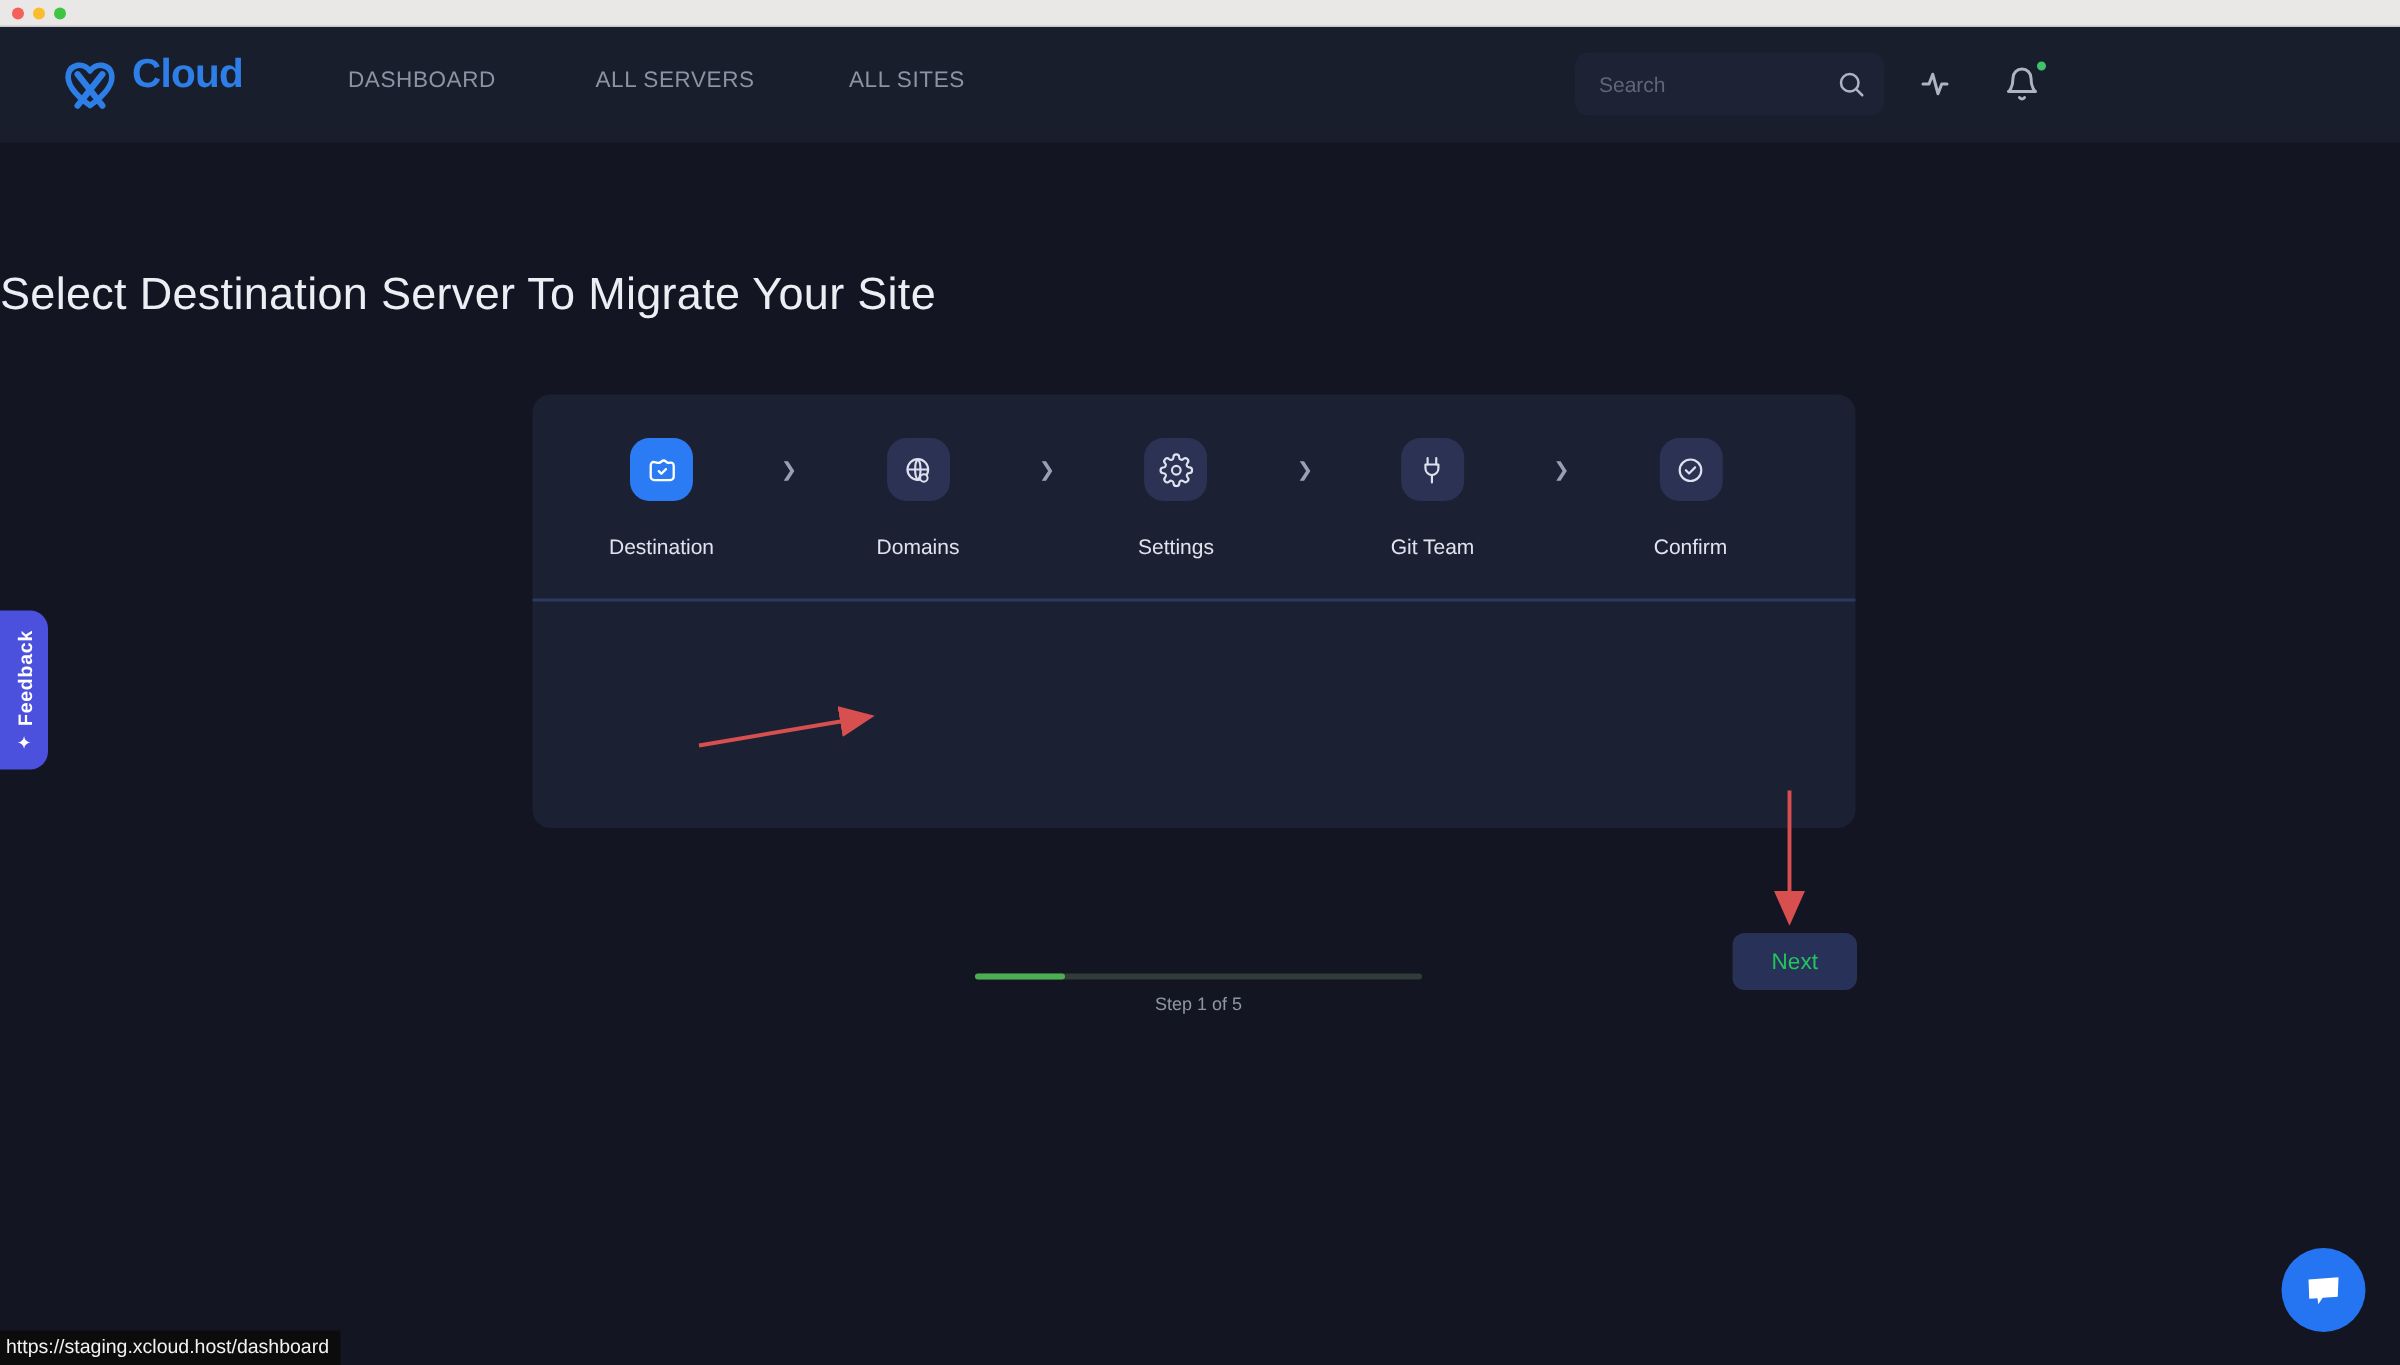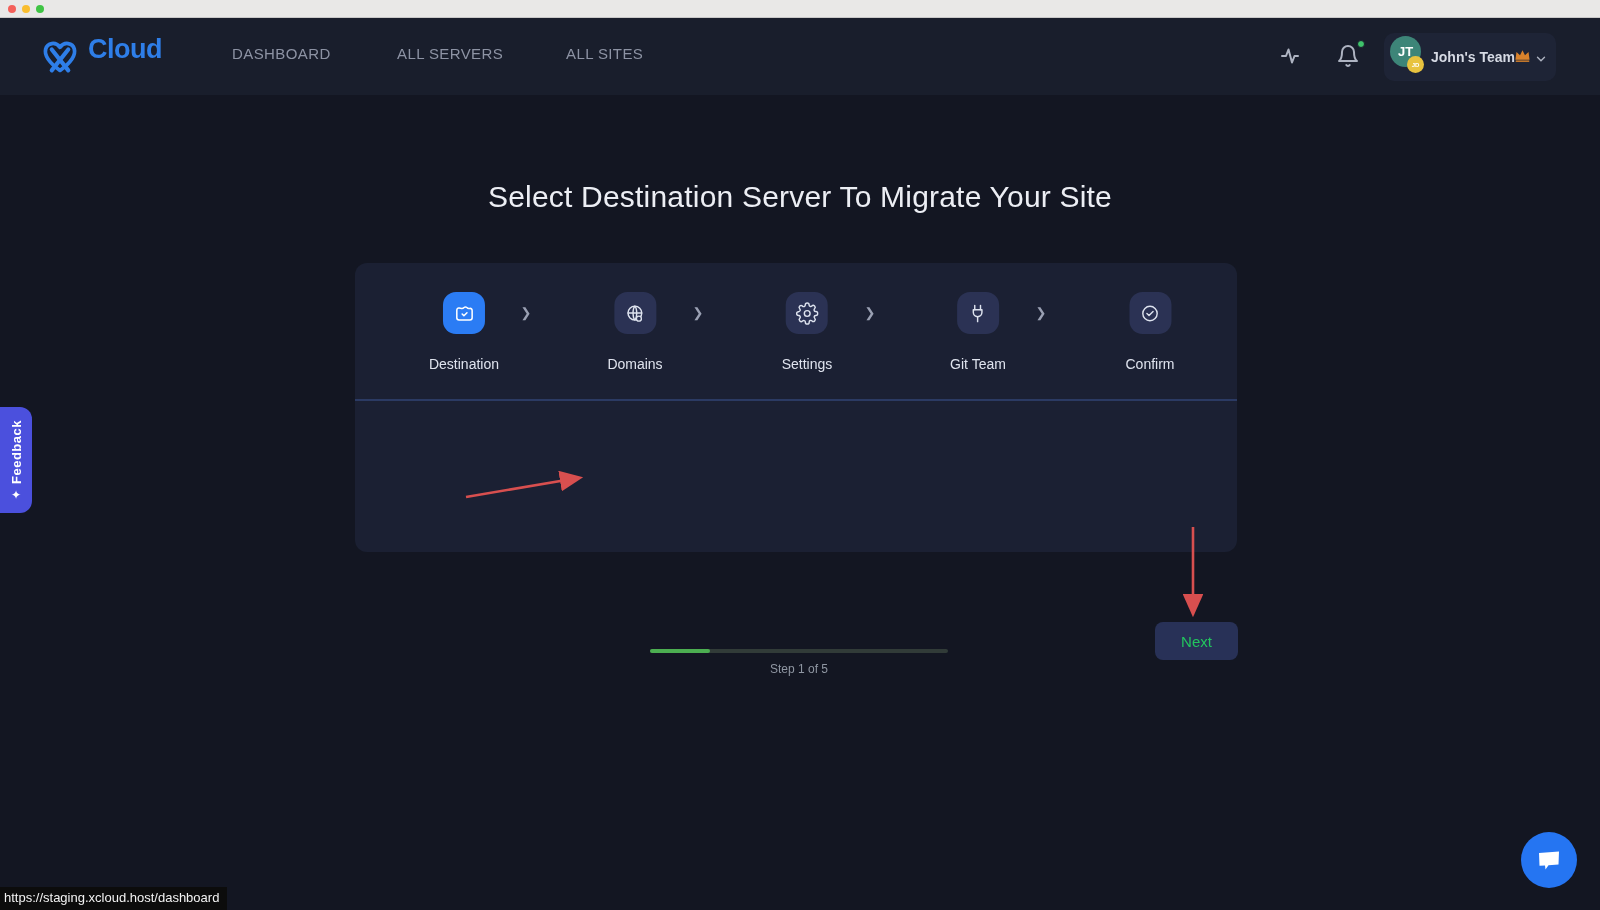--- a/index.html
+++ b/index.html
@@ -31,25 +31,25 @@
   .bell-dot { position:absolute; left:1357px; top:22px; width:8px; height:8px; border-radius:50%; background:#3fc36b; border:1.5px solid #191e2c; }
 
   .team-pill { position:absolute; left:1384px; top:15px; width:172px; height:48px; background:#1e2436; border-radius:10px; cursor:pointer; }
   .avatar { position:absolute; left:6px; top:3px; width:31px; height:31px; border-radius:50%; background:#3d8578; color:#fff; font-size:13px; font-weight:bold; display:flex; align-items:center; justify-content:center; }
   .avatar-badge { position:absolute; left:23px; top:23px; width:17px; height:17px; border-radius:50%; background:#e8c33f; color:#fff; font-size:6px; font-weight:bold; display:flex; align-items:center; justify-content:center; }
   .team-name { position:absolute; left:47px; top:16px; font-size:14px; font-weight:bold; color:#d6dae4; white-space:nowrap; }
   .crown { position:absolute; left:130px; top:15px; }
   .team-chevron { position:absolute; left:150px; top:19px; }
 
   
-  .page-title { position:absolute; top:180px; left:0; width:1600px; text-align:center; color:#eceef4; font-size:30px; font-weight:500; letter-spacing:0.2px; }
+  .page-title { position:absolute; top:180px; left:0; width:1600px; color:#eceef4; font-size:30px; font-weight:500; letter-spacing:0.2px; }
 
   .wizard-card { position:absolute; left:355px; top:263px; width:882px; height:289px; background:#1b2033; border-radius:12px; }
 
-  .step { position:absolute; top:29px; transform:translateX(-50%); text-align:center;margin-left:23px; }
+  .step { position:absolute; top:29px; transform:translateX(-50%); text-align:center; }
   .step-tile { width:42px; height:42px; border-radius:13px; margin:0 auto; display:flex; align-items:center; justify-content:center; cursor:pointer; }
   .tile-active { background:#2b7cf4; }
   .tile-inactive { background:#2b3254; }
   .step-label { margin-top:22px; font-size:14px; color:#dfe3ee; }
   .step-chevron { position:absolute; top:42px; transform:translateX(-50%); color:#9aa0b3; font-size:13px; }
 
   .card-divider { position:absolute; left:0; top:136px; width:882px; height:2px; background:#2b3a63; }
 
   .server-select { position:absolute; left:217px; top:188px; width:430px; height:40px; background:#161b2b; border:1px solid #272f4b; border-radius:7px; cursor:pointer; }
   .sel-logo { position:absolute; left:10px; top:7px; }
@@ -94,42 +94,37 @@
       <path d="M20 33 C11 26.5 5.5 19.5 7 13.5 C8.5 8 16 6.5 20 12 C24 6.5 31.5 8 33 13.5 C34.5 19.5 29 26.5 20 33 Z" fill="none" stroke="#2e7ee8" stroke-width="3.4" stroke-linejoin="round"></path>
       <path d="M12.5 14 L27.5 33 M27.5 14 L12.5 33" stroke="#2e7ee8" stroke-width="3.8" stroke-linecap="round"></path>
     </svg>
     <span class="brand-name">Cloud</span>
   </div>
 
   <span class="nav-link nav-dashboard">DASHBOARD</span>
   <span class="nav-link nav-servers">ALL SERVERS</span>
   <span class="nav-link nav-sites">ALL SITES</span>
 
+  <div class="search-box">
+    <input type="text" placeholder="Search" style="">
+    <svg class="search-ico" width="20" height="20" viewBox="0 0 24 24" fill="none" stroke="#aeb4c2" stroke-width="2" stroke-linecap="round">
+      <circle cx="11" cy="11" r="7"></circle>
+        <path d="M16.5 16.5 L21 21"></path>
+    </svg>
+  </div>
 
   <svg class="nav-ico ico-pulse" width="24" height="24" viewBox="0 0 24 24" fill="none" stroke="#aeb4c2" stroke-width="2" stroke-linecap="round" stroke-linejoin="round">
     <polyline points="4 12 8 12 10.5 5.5 14 18.5 16.5 12 20 12"></polyline>
   </svg>
   <svg class="nav-ico ico-bell" width="24" height="24" viewBox="0 0 24 24" fill="none" stroke="#aeb4c2" stroke-width="2" stroke-linecap="round" stroke-linejoin="round">
     <path d="M18 8a6 6 0 0 0-12 0c0 7-3 9-3 9h18s-3-2-3-9"></path>
       <path d="M13.7 21a2 2 0 0 1-3.4 0"></path>
   </svg>
   <span class="bell-dot"></span>
 
-  <div class="team-pill">
-    <span class="avatar">JT</span>
-    <span class="avatar-badge">JD</span>
-    <span class="team-name">John's Team</span>
-    <svg class="crown" width="17" height="15" viewBox="0 0 24 20">
-      <path d="M2 16 L3.5 5 L8.5 9.5 L12 2.5 L15.5 9.5 L20.5 5 L22 16 Z" fill="#d9822b"></path>
-      <rect x="2.5" y="17" width="19" height="2" fill="#d9822b"></rect>
-    </svg>
-    <svg class="team-chevron" width="14" height="14" viewBox="0 0 24 24" fill="none" stroke="#aeb4c2" stroke-width="2.4" stroke-linecap="round">
-      <polyline points="6 9 12 15 18 9"></polyline>
-    </svg>
-  </div>
 </div>
 
 <div class="page-title">Select Destination Server To Migrate Your Site</div>
 
 <div class="wizard-card">
 
   <div class="step" style="left:86px;">
     <div class="step-tile tile-active">
       <svg width="23" height="23" viewBox="0 0 24 24" fill="none" stroke="#ffffff" stroke-width="1.6" stroke-linecap="round" stroke-linejoin="round">
         <path d="M4 8.8 C4 7 5 6 6.5 6.3 L9 6.8 C10 7 11 6.4 11.6 5.8 C12.4 5 13.6 5 14.4 5.8 C15 6.4 16 7 17 6.8 L17.5 6.7 C19 6.4 20 7.4 20 9 V16.5 A2.3 2.3 0 0 1 17.7 18.8 H6.3 A2.3 2.3 0 0 1 4 16.5 Z"></path>

